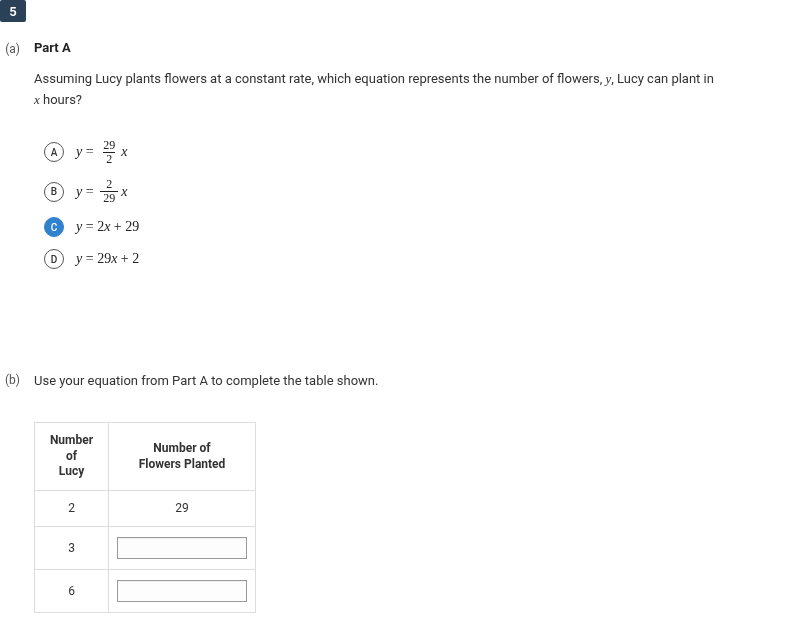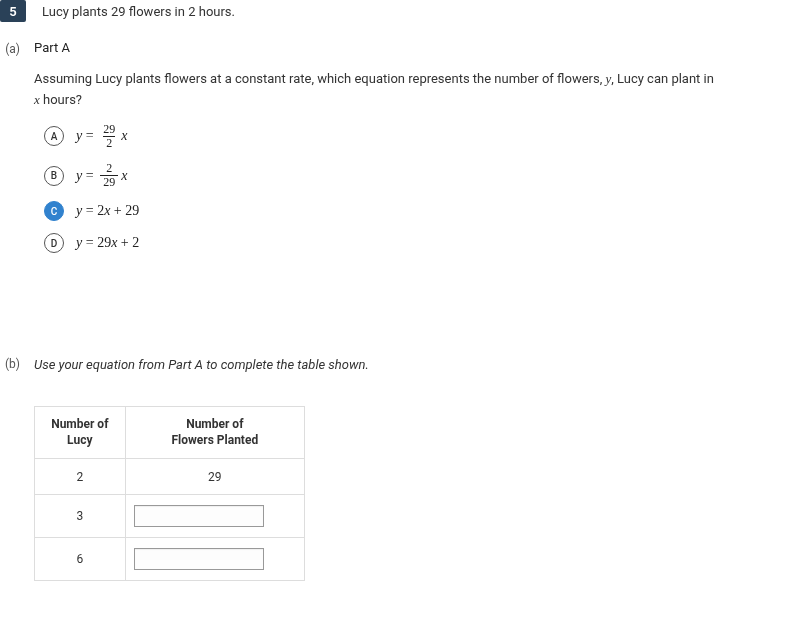--- a/index.html
+++ b/index.html
@@ -26,22 +26,22 @@
     align-items: center;
     justify-content: center;
     font-weight: 600;
     font-size: 13px;
     border-radius: 2px;
   }
   .q-text { color: #333; font-size: 13px; }
   .sub-row { display: flex; gap: 14px; margin-bottom: 10px; }
   .sub-label { color: #555; font-size: 12px; width: 20px; text-align: right; flex-shrink: 0; margin-top: 2px; }
   .sub-content { flex: 1; }
-  .part-title { font-weight: 400; color: #222; font-size: 13px; margin-bottom: 14px; }
-  .part-desc { color: #333; font-size: 13px; line-height: 1.6; margin-bottom: 12px; max-width: 680px; }
+  .part-title { font-weight: 700; color: #222; font-size: 13px; margin-bottom: 14px; }
+  .part-desc { color: #333; font-size: 13px; line-height: 1.6; margin-bottom: 28px; max-width: 680px; }
   .italic { font-style: italic; font-family: Georgia, serif; }
   .options { margin-left: 10px; }
   .option {
     display: flex;
     align-items: center;
     gap: 12px;
     margin-bottom: 12px;
   }
   .option-letter {
     width: 20px;
@@ -78,21 +78,21 @@
     font-style: normal;
     line-height: 1.1;
   }
   .frac .num { font-size: 12px; padding: 0 3px; }
   .frac .den { font-size: 12px; border-top: 1px solid #222; padding: 0 3px; }
   .upright { font-style: normal; }
   .gap { height: 80px; }
   .table-wrap { margin-top: 8px; }
   table {
     border-collapse: collapse;
-    width: 271px;
+    width: 222px;
     margin-top: 30px;
   }
   th, td {
     border: 1px solid #ddd;
     padding: 10px 8px;
     text-align: center;
     font-size: 12px;
     color: #333;
   }
   th {
@@ -107,23 +107,20 @@
     border: 1px solid #999;
     background: #fdfdfd;
     box-shadow: inset 0 1px 1px rgba(0,0,0,0.06);
   }
 </style>
 </head>
 <body>
 
 <div class="question-header">
   <div class="q-number">5</div>
-  <div class="q-text">
-    <span>Lucy plants </span><span>29</span><span> flowers in </span><span>2</span><span> hours.</span>
-  </div>
 </div>
 
 <div class="sub-row">
   <div class="sub-label">(a)</div>
   <div class="sub-content">
     <div class="part-title">Part A</div>
     <div class="part-desc">
       <span>Assuming Lucy plants flowers at a constant rate, which equation represents the number of flowers, </span><span class="italic">y</span><span>, Lucy can plant in </span><span class="italic">x</span><span> hours?</span>
     </div>
 
@@ -181,21 +178,21 @@
 
     </div>
 
     <div class="gap"></div>
   </div>
 </div>
 
 <div class="sub-row">
   <div class="sub-label">(b)</div>
   <div class="sub-content">
-    <div class="part-desc" style="margin-bottom:21px;font-style:italic;">Use your equation from Part A to complete the table shown.</div>
+    <div class="part-desc" style="margin-bottom:21px;">Use your equation from Part A to complete the table shown.</div>
 
     <div class="table-wrap">
       <table>
         <thead>
           <tr>
             <th>
               <div>Number of</div>
               <div>Lucy</div>
             </th>
             <th>

